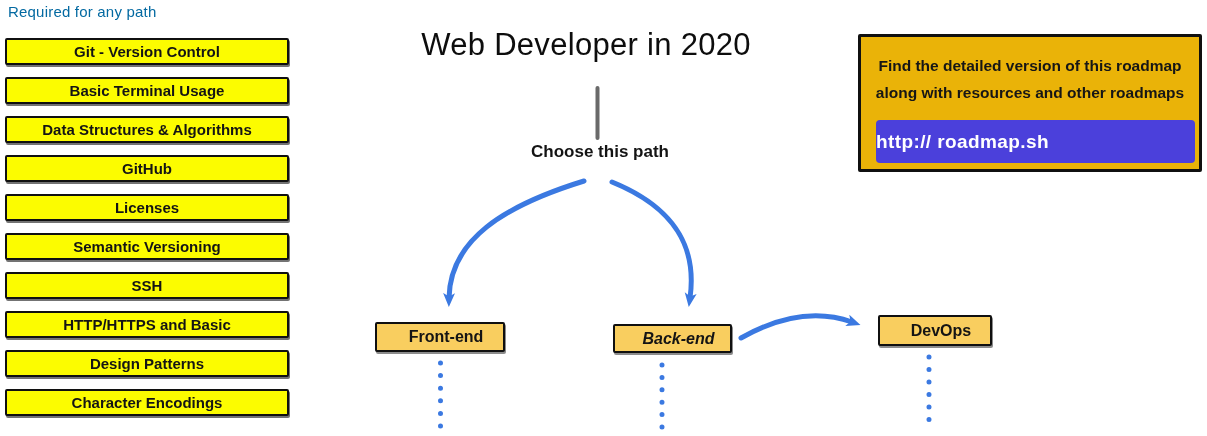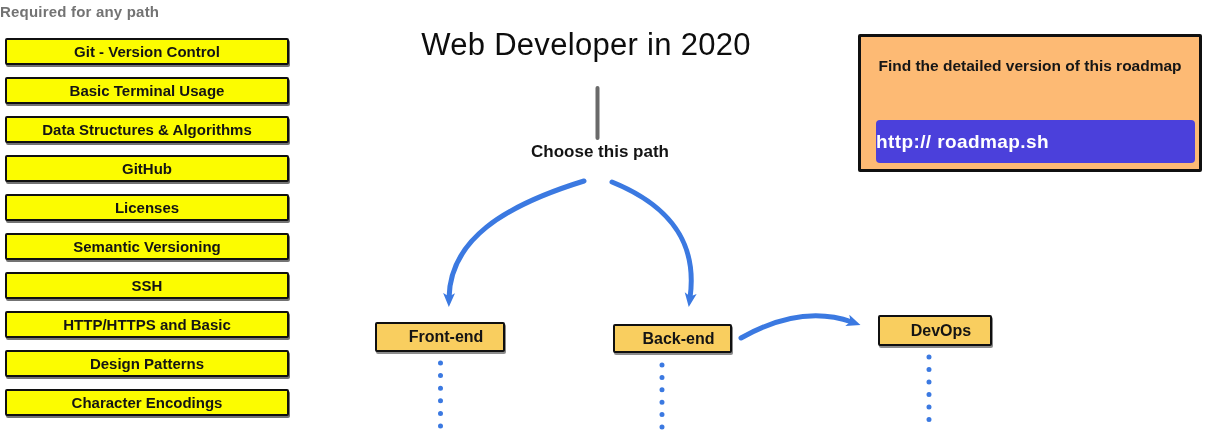--- a/index.html
+++ b/index.html
@@ -4,21 +4,21 @@
 <style>
   html,body{margin:0;padding:0;background:#ffffff;}
   body{
     font-family:"Liberation Sans","DejaVu Sans",sans-serif;
     width:1207px;height:436px;position:relative;overflow:hidden;color:#111;
   }
   .canvas{position:absolute;inset:0;width:1207px;height:436px;}
 
   
   .required-heading{
-    position:absolute;left:0;top:3px;font-size:15px;font-weight:700;color:#737373;
+    position:absolute;left:8px;top:3px;font-size:15px;font-weight:400;color:#0369a1;
     letter-spacing:.2px;
   }
   .required-list{position:absolute;left:5px;top:38px;width:284px;}
   .topic-box{
     box-sizing:border-box;height:27px;margin-bottom:12px;width:100%;
     background:#FCFC00;border:2.5px solid #101010;border-radius:2px;
     display:flex;align-items:center;justify-content:center;
     font-size:15px;font-weight:700;color:#141414;
     box-shadow:1px 2px 0 rgba(0,0,0,.55);
     cursor:pointer;
@@ -38,27 +38,27 @@
   .path-node{
     position:absolute;box-sizing:border-box;
     background:#F9CE5F;border:2.5px solid #101010;border-radius:2px;
     display:flex;align-items:center;justify-content:center;
     font-size:16px;font-weight:700;color:#141414;
     box-shadow:1px 2px 0 rgba(0,0,0,.45);
     cursor:pointer;
     padding-left:12px;
   }
   .node-frontend{left:375px;top:322px;width:130px;height:30px;}
-  .node-backend{left:613px;top:324px;width:119px;height:29px;}
+  .node-backend{left:613px;top:324px;width:119px;height:29px;font-style:italic;}
   .node-devops{left:878px;top:315px;width:114px;height:31px;}
 
   
   .info-box{
     position:absolute;left:858px;top:34px;width:344px;height:138px;box-sizing:border-box;
-    background:#fdba74;border:3px solid #101010;border-radius:2px;
+    background:#eab308;border:3px solid #101010;border-radius:2px;
   }
   .info-text{
     position:absolute;left:0;top:15px;width:100%;text-align:center;
     font-size:15.5px;font-weight:700;color:#161616;line-height:27px;white-space:nowrap;
   }
   .url-button{
     position:absolute;left:15px;top:83px;width:319px;height:43px;box-sizing:border-box;
     background:#4B40DB;border:none;border-radius:4px;
     display:flex;align-items:center;
     font-family:"Liberation Sans","DejaVu Sans",sans-serif;
@@ -145,19 +145,20 @@
   <div class="path-node node-backend">
     <span>Back-end</span>
   </div>
   <div class="path-node node-devops">
     <span>DevOps</span>
   </div>
 
   <div class="info-box">
     <div class="info-text">
       <div>Find the detailed version of this roadmap</div>
+      <div>along with resources and other roadmaps</div>
     </div>
     <div class="url-button">
       <span>http:// roadmap.sh</span>
     </div>
   </div>
 
 </div>
 
 </body></html>

